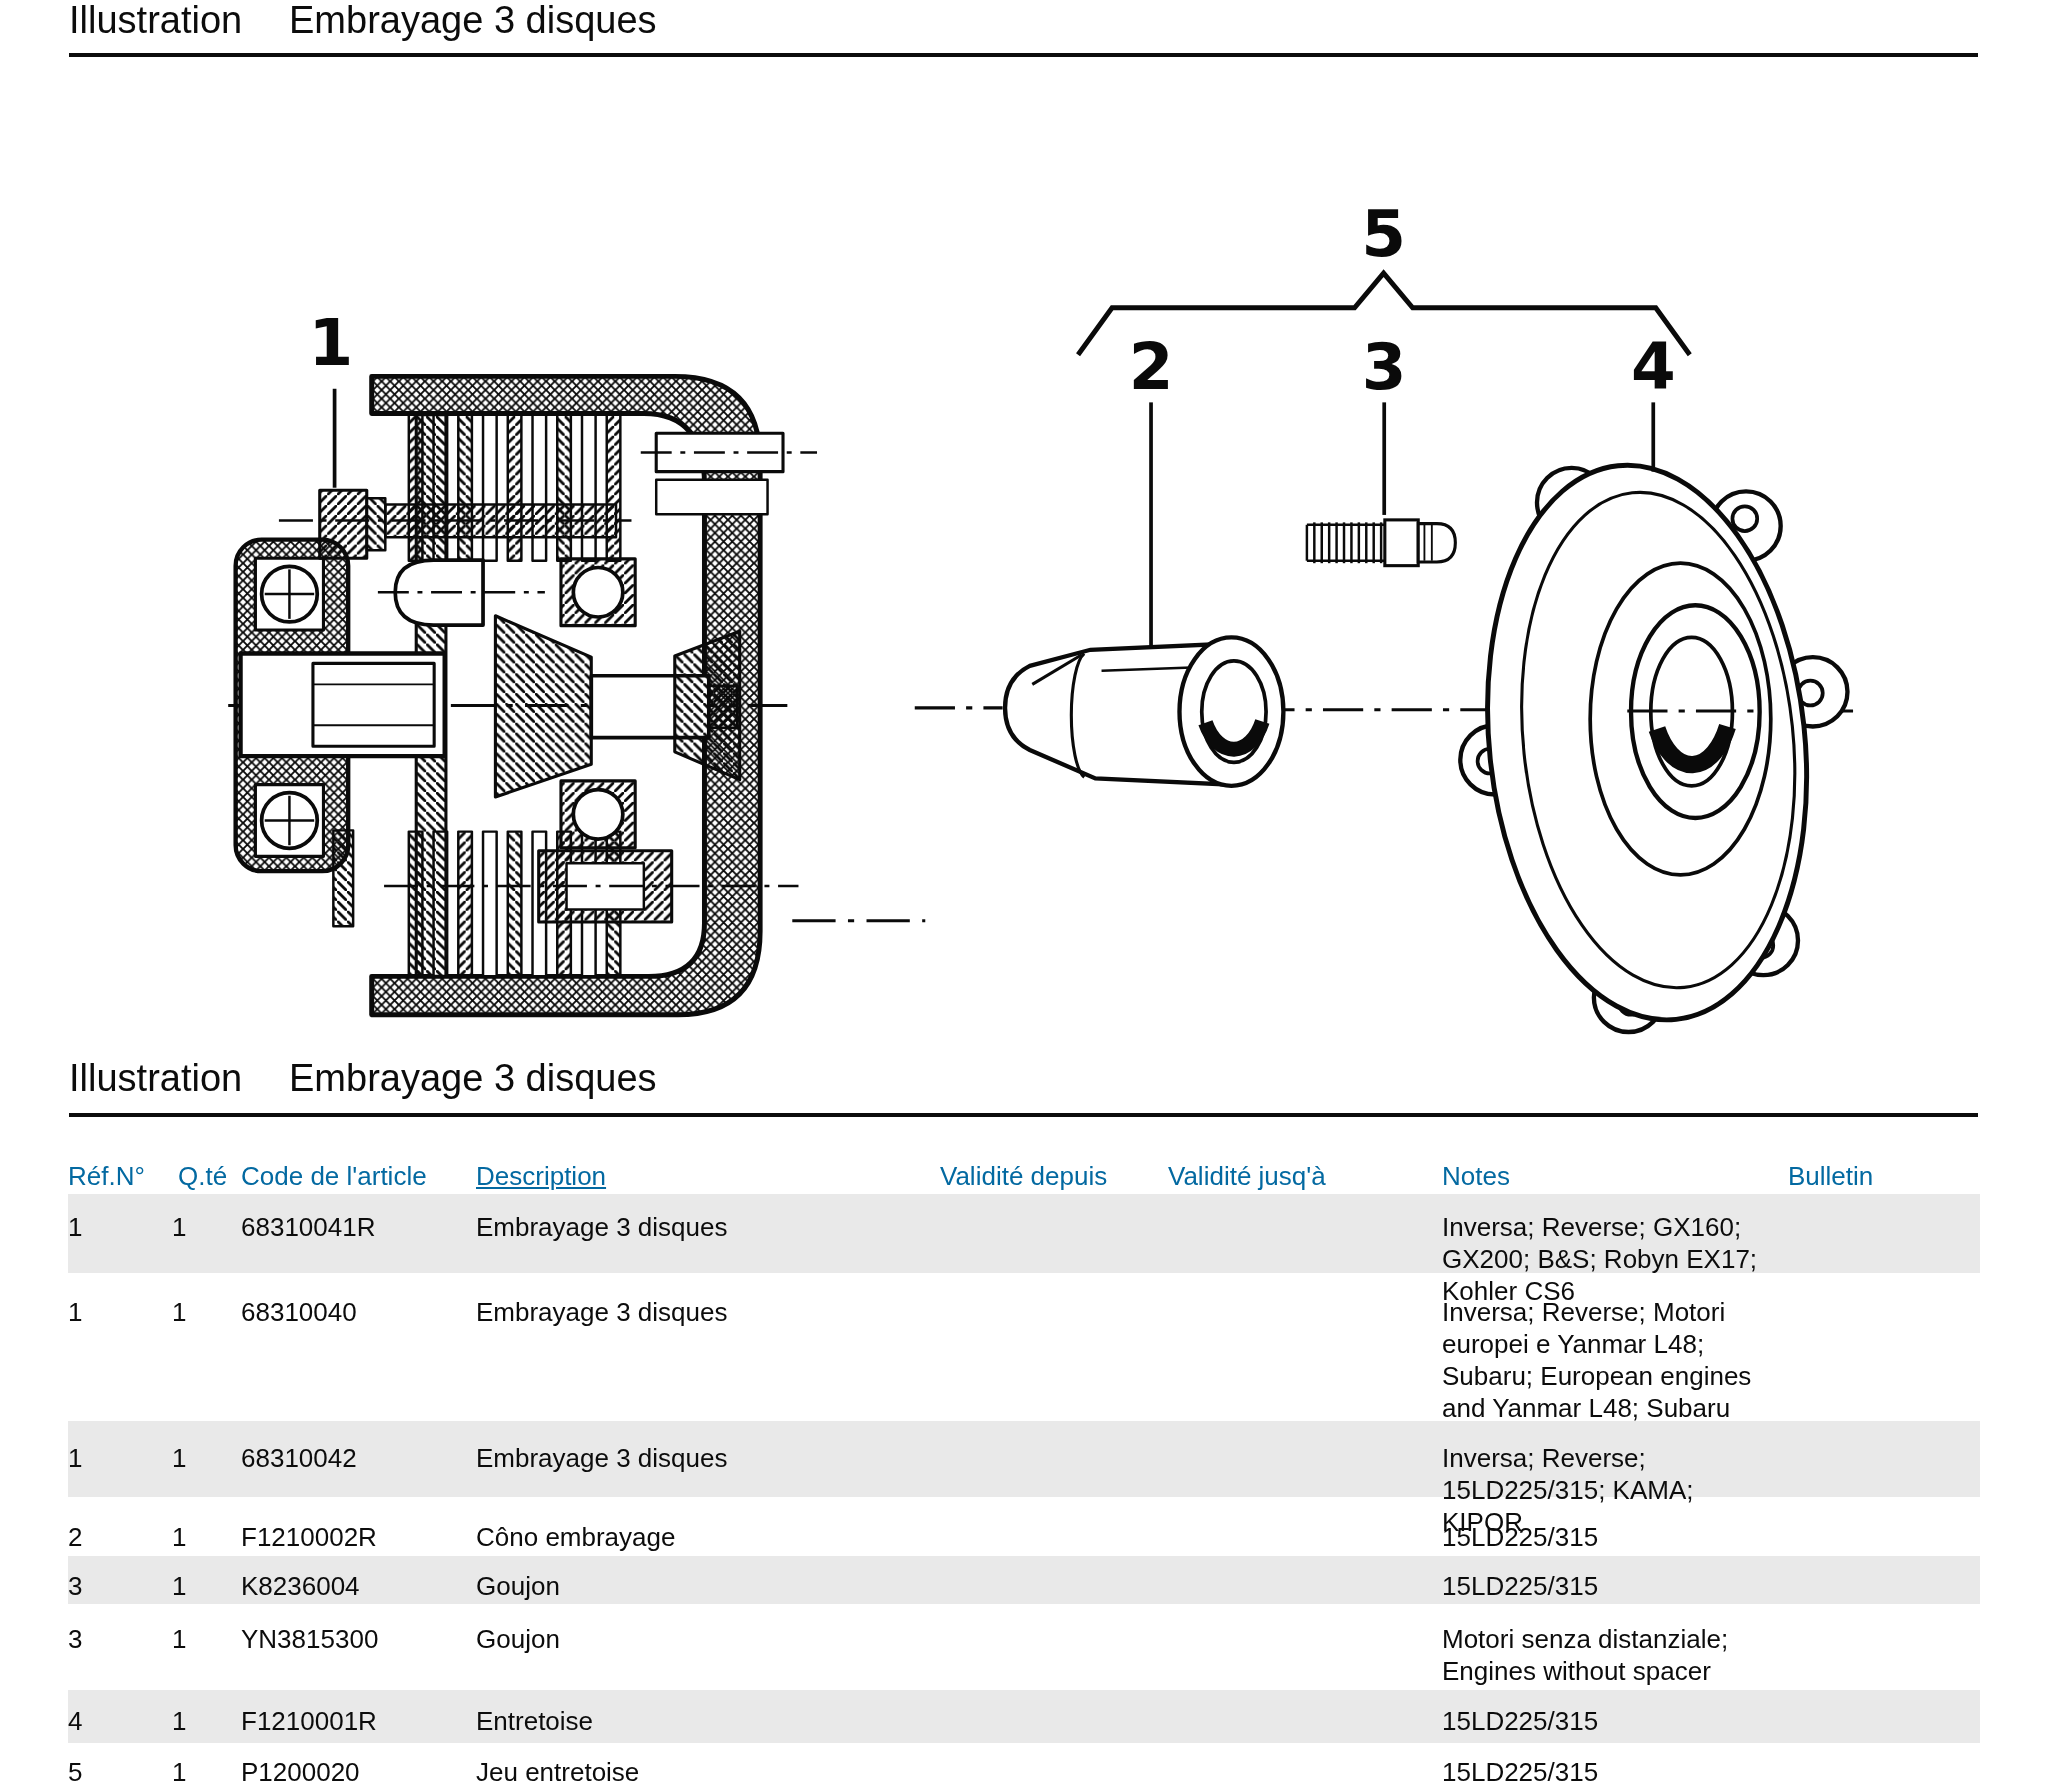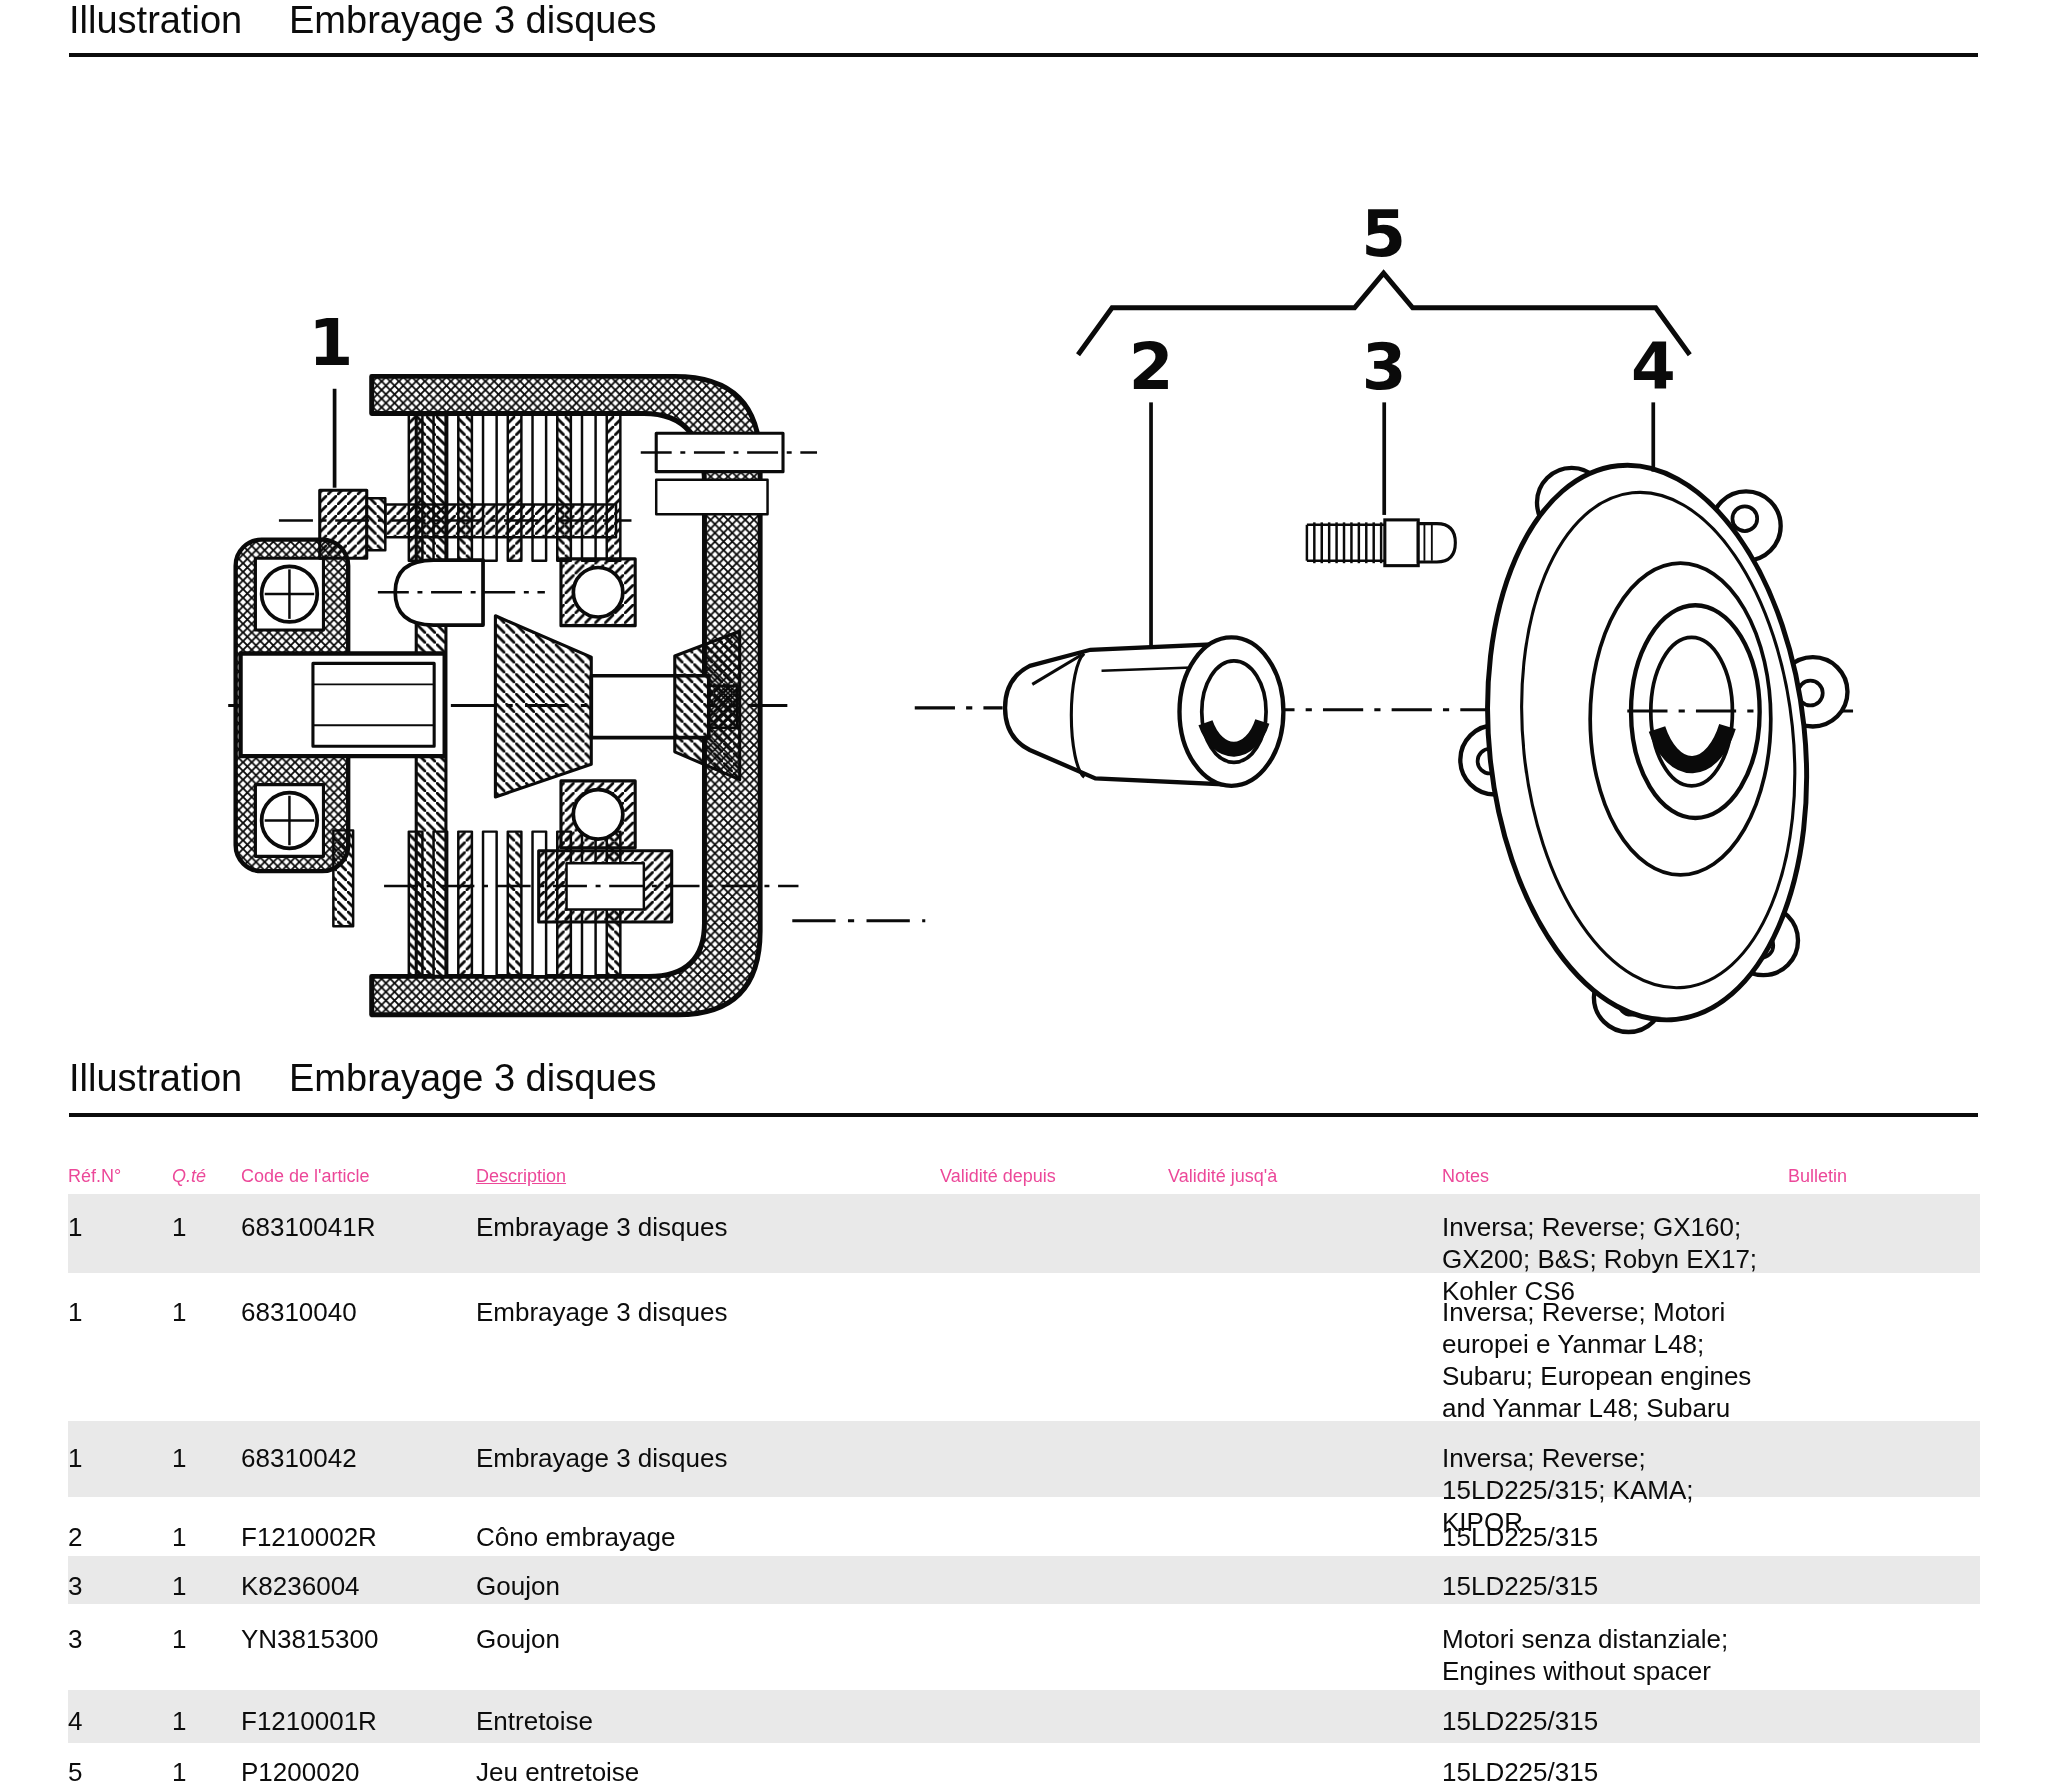--- a/index.html
+++ b/index.html
@@ -13,34 +13,34 @@
     border-radius:9px;
   }
   
   .sec-title{position:absolute;left:0;top:0;width:2046px;height:52px;font-size:38px;line-height:45px;color:#0c0c0c;}
   .sec-title .lbl{position:absolute;left:69px;top:0;}
   .sec-title .nm{position:absolute;left:289px;top:0;}
   .rule{position:absolute;left:69px;width:1909px;height:4.3px;background:#0c0c0c;}
   
   .fig{position:absolute;left:0;top:56px;width:2046px;height:1002px;}
   
-  .thead{position:absolute;top:1161px;left:0;width:1860px;height:33px;font-size:18px;line-height:31px;color:#ec4899;z-index:2;}
+  .thead{position:absolute;top:1161px;left:0;width:1860px;height:33px;font-size:26px;line-height:31px;color:#0369a1;z-index:2;}
   .thead span{position:absolute;top:0;white-space:nowrap;}
   .bands{position:absolute;left:0;top:0;z-index:1;}
   .band{position:absolute;left:68px;width:1912px;background:#e9e9e9;}
   .rows{position:absolute;left:0;top:0;z-index:3;font-size:26px;line-height:32px;color:#0c0c0c;}
   .trow{position:absolute;left:0;width:2046px;}
   .cell{position:absolute;top:0;white-space:nowrap;}
   .c-ref{left:68px;}
   .c-qty{left:172px;}
   .c-code{left:241px;}
   .c-desc{left:476px;}
   .c-notes{left:1442px;width:356px;white-space:pre-line;}
   
-  .h-ref{left:68px;} .h-qty{left:172px;font-style:italic;} .h-code{left:241px;} .h-desc{left:476px;text-decoration:underline;}
+  .h-ref{left:68px;} .h-qty{left:178px;} .h-code{left:241px;} .h-desc{left:476px;text-decoration:underline;}
   .h-vfrom{left:893px;margin-left:47px;} .h-vto{left:1168px;} .h-notes{left:1442px;text-align:right;} .h-bull{left:1788px;}
   svg text.callout{font-family:"DejaVu Sans","Liberation Sans",sans-serif;font-weight:bold;font-size:104px;fill:#0a0a0a;}
 </style>
 </head>
 <body>
 
 <div class="page">
 
   <div class="sec-title" style="top:-2.5px;">
     <span class="lbl">Illustration</span>

